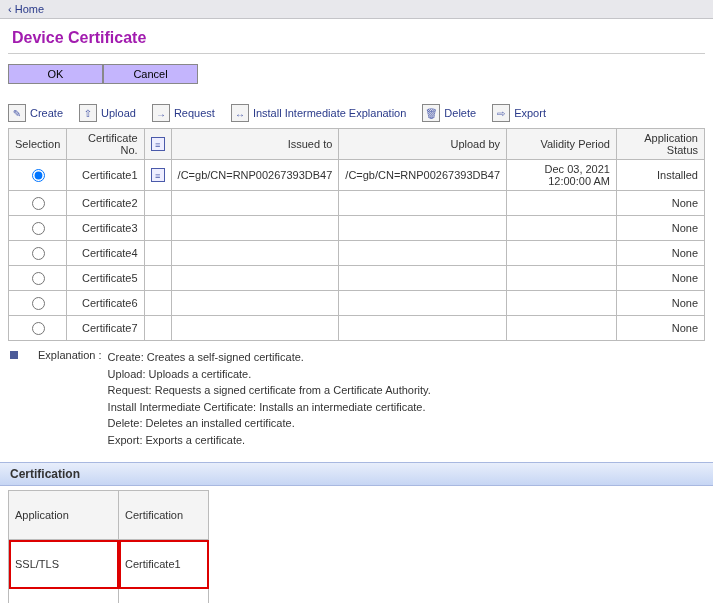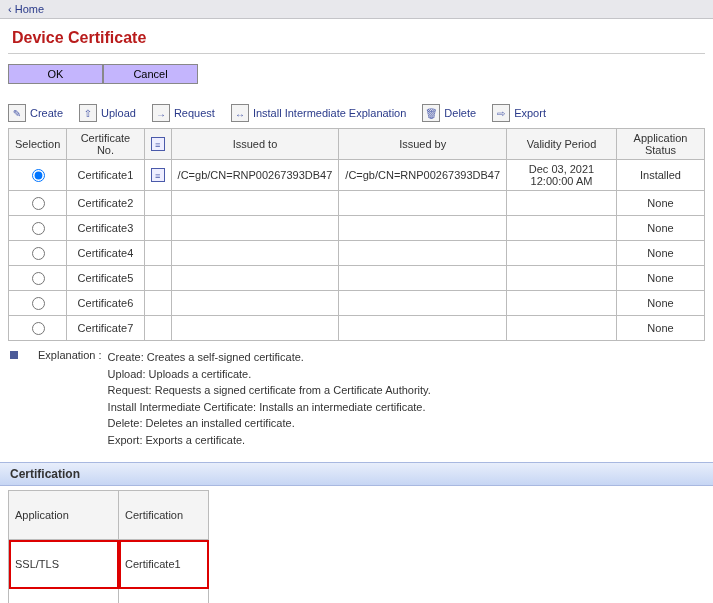--- a/index.html
+++ b/index.html
@@ -16,21 +16,21 @@
     background: #e8e8ec;
     padding: 3px 8px;
     border-bottom: 1px solid #c4c4c8;
   }
   .home-link { color: #2a3a8a; text-decoration: none; }
   .home-link:before { content: "‹ "; }
   .page-title {
     font-size: 16px;
     font-weight: bold;
     padding: 10px 12px 6px;
-    color: #b91c1c;
+    color: #a21caf;
   }
   .hr { height: 1px; background: #ccc; margin: 0 8px 10px; }
   .btn-row { padding: 0 8px 16px; }
   button.main-btn {
     width: 95px;
     height: 20px;
     font-size: 11px;
     background: #c4b5fd;
     border: 1px solid #888;
     cursor: pointer;
@@ -62,21 +62,21 @@
     color: #4a5aaa;
   }
   table.cert-table {
     border-collapse: collapse;
     width: calc(100% - 16px);
     margin: 0 8px;
   }
   table.cert-table th, table.cert-table td {
     border: 1px solid #bbb;
     padding: 3px 6px;
-    text-align: center;
+    text-align: right;
     font-size: 11px;
     background: #fff;
   }
   table.cert-table th {
     background: #f4f4f4;
     font-weight: normal;
   }
   table.cert-table td.sel-cell { text-align: center; width: 48px; }
   table.cert-table td.icon-cell { text-align: center; width: 22px; }
   .detail-icon {
@@ -167,21 +167,21 @@
     </a>
 </div>
 
 <table class="cert-table">
   <thead>
     <tr>
       <th>Selection</th>
       <th>Certificate No.</th>
       <th style="width:22px;text-align:center;"><span class="detail-icon">≡</span></th>
       <th>Issued to</th>
-      <th>Issued by</th>
+      <th>Upload by</th>
       <th>Validity Period</th>
       <th>Application Status</th>
     </tr>
   </thead>
   <tbody id="cert-tbody">
       <tr>
         <td class="sel-cell"><input type="radio" name="certsel" checked="" style=""></td>
         <td>Certificate1</td>
         <td class="icon-cell"><span class="detail-icon">≡</span></td>
         <td>/C=gb/CN=RNP00267393DB47</td>

